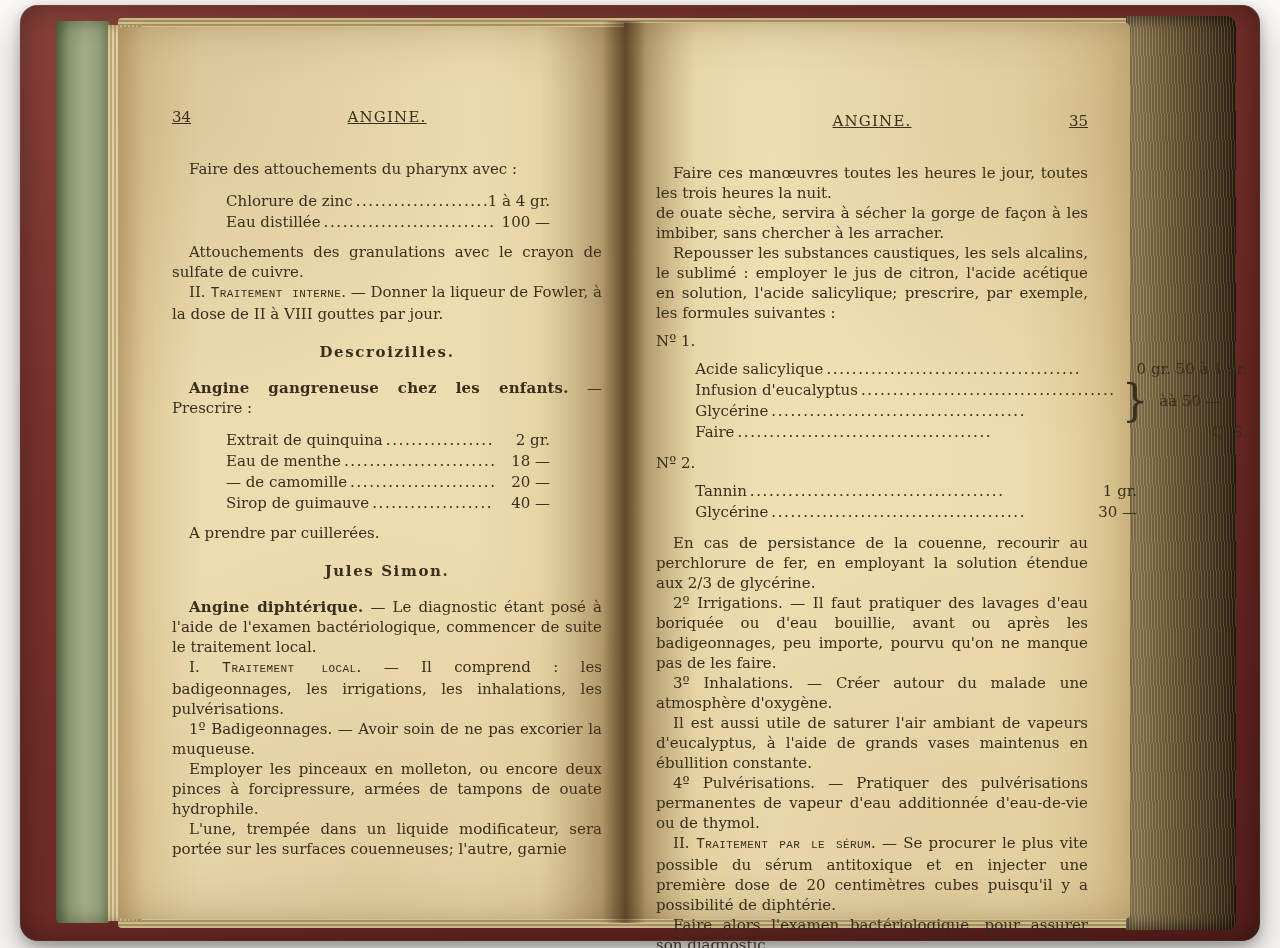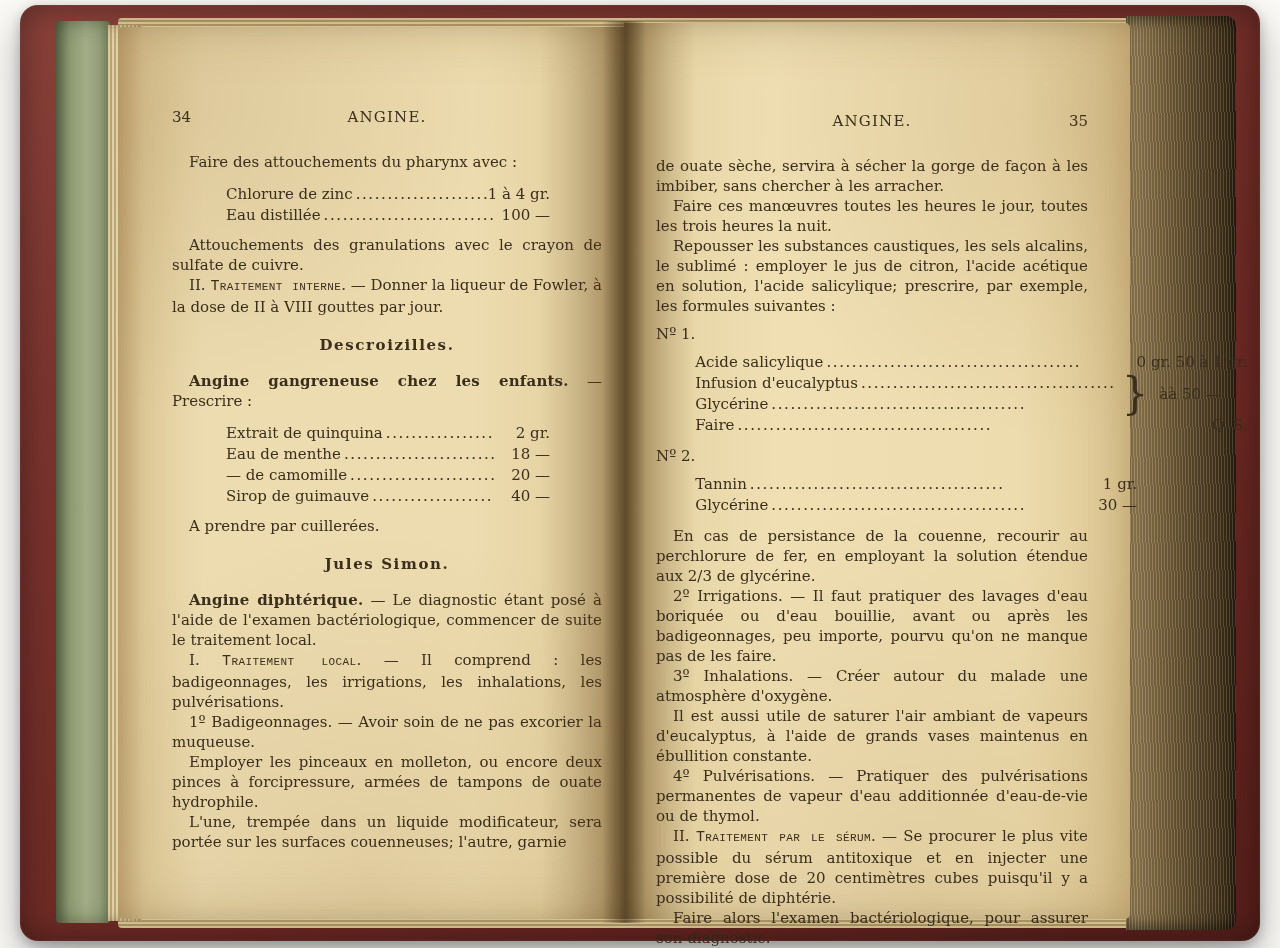--- a/index.html
+++ b/index.html
@@ -95,21 +95,21 @@
     color: #3a2e1d;
     font-size: 15px;
     line-height: 20px;
     text-align: justify;
   }
   .left-text  { left: 54px; top: 80px; width: 430px; }
   .right-text { left: 32px; top: 88px; width: 432px; }
 
   .page-head {
     display: flex; align-items: flex-end;
-    font-size: 15px; margin-bottom: 25px;
+    font-size: 15px; margin-bottom: 32px; text-decoration: underline;
   }
   .page-head .num { width: 60px; }
   .page-head .num.right { text-align: right; }
   .page-head .title { flex: 1; text-align: center; letter-spacing: 1.2px; }
 
   .para { margin: 0; text-indent: 17px; }
   .para.noindent { text-indent: 0; }
   .sc { font-variant: small-caps; letter-spacing: 0.4px; font-family: Liberation Mono, monospace; }
   .bold { font-weight: bold; letter-spacing: 0.2px; }
   .it { }
@@ -216,22 +216,22 @@
   </div>
 
   <div class="page page-right">
     <div class="text-col right-text">
       <div class="page-head">
         <span class="num"></span>
         <span class="title">ANGINE.</span>
         <span class="num right">35</span>
       </div>
 
+      <p class="para">Faire ces manœuvres toutes les heures le jour, toutes les trois heures la nuit.</p>
       <p class="para noindent">de ouate sèche, servira à sécher la gorge de façon à les imbiber, sans chercher à les arracher.</p>
-      <p class="para">Faire ces manœuvres toutes les heures le jour, toutes les trois heures la nuit.</p>
       <p class="para">Repousser les substances caustiques, les sels alcalins, le sublimé : employer le jus de citron, l'acide acétique en solution, l'acide salicylique; prescrire, par exemple, les formules suivantes :</p>
 
       <div class="formula">
         <div class="f-label">Nº 1.</div>
         <div class="f-body">
           <div class="f-row">
               <span class="r-item">Acide salicylique</span>
               <span class="r-dots">........................................</span>
               <span class="f-qty">0 gr. 50 à 1 gr.</span>
             </div>

